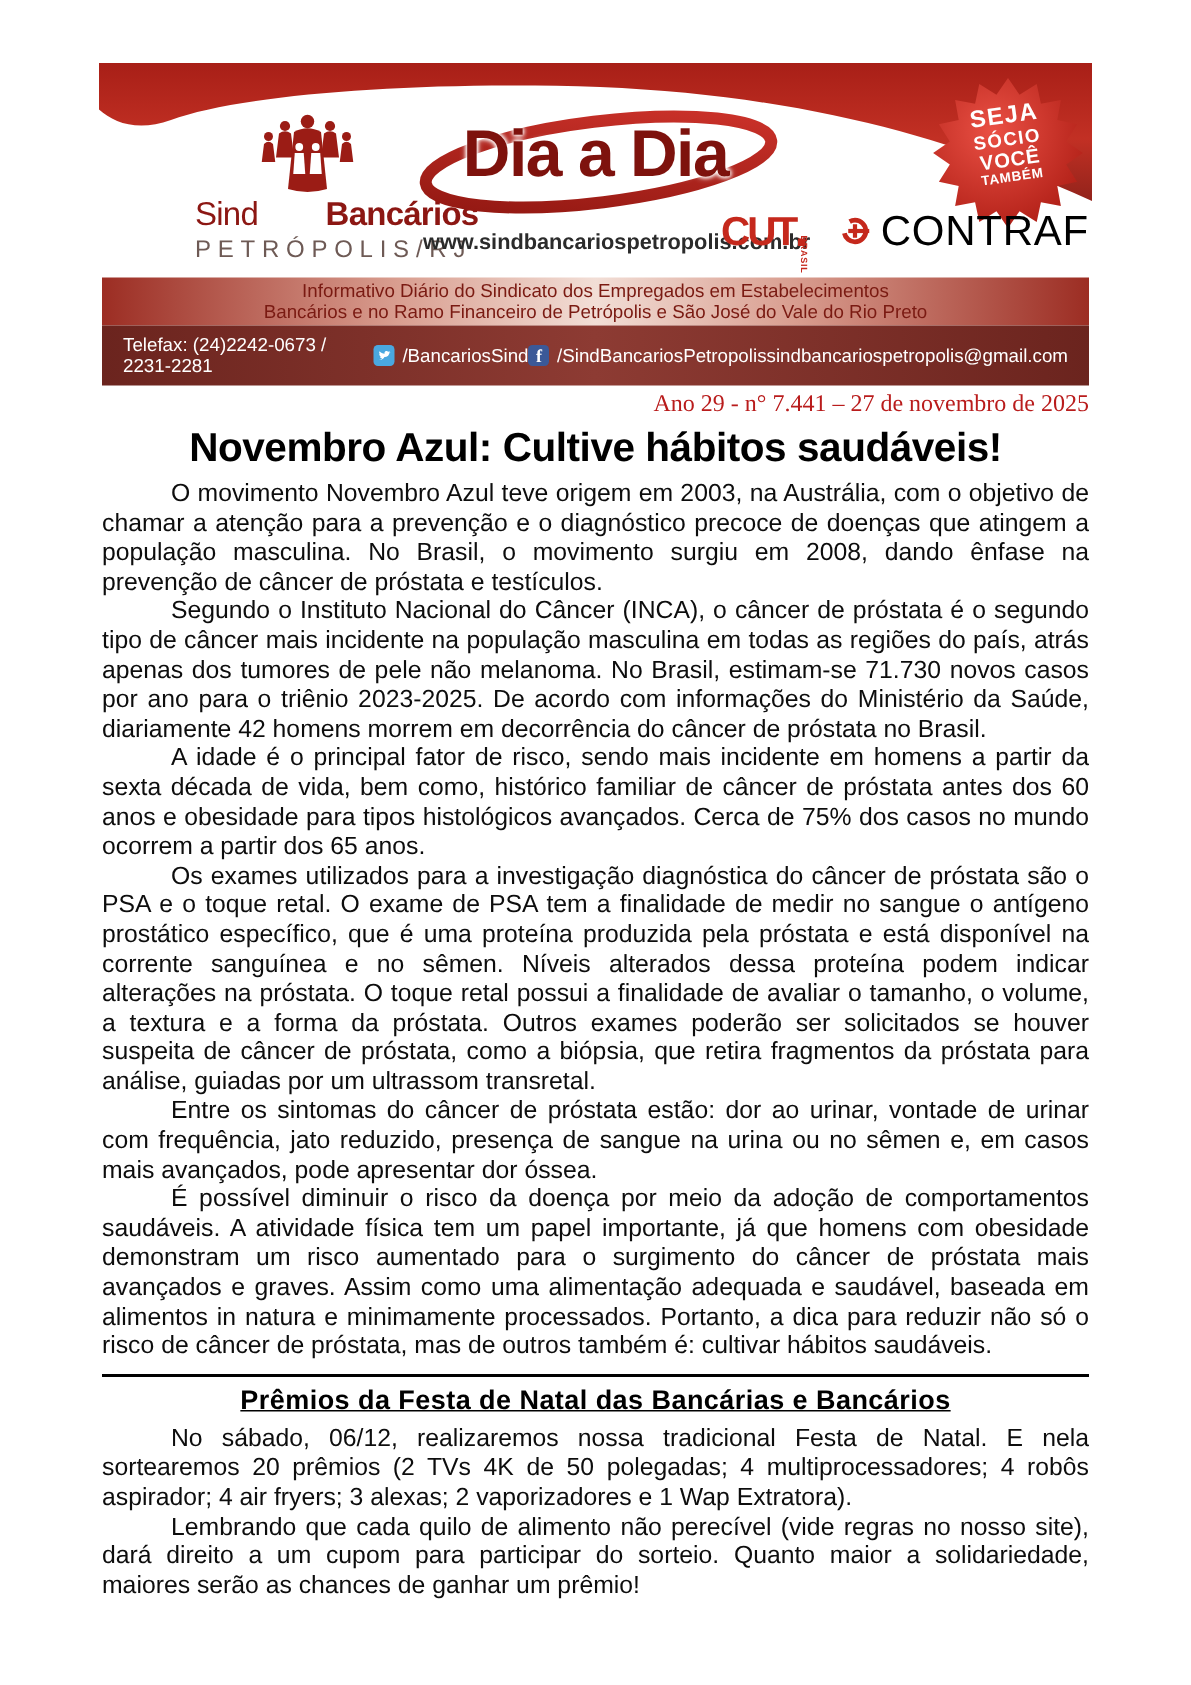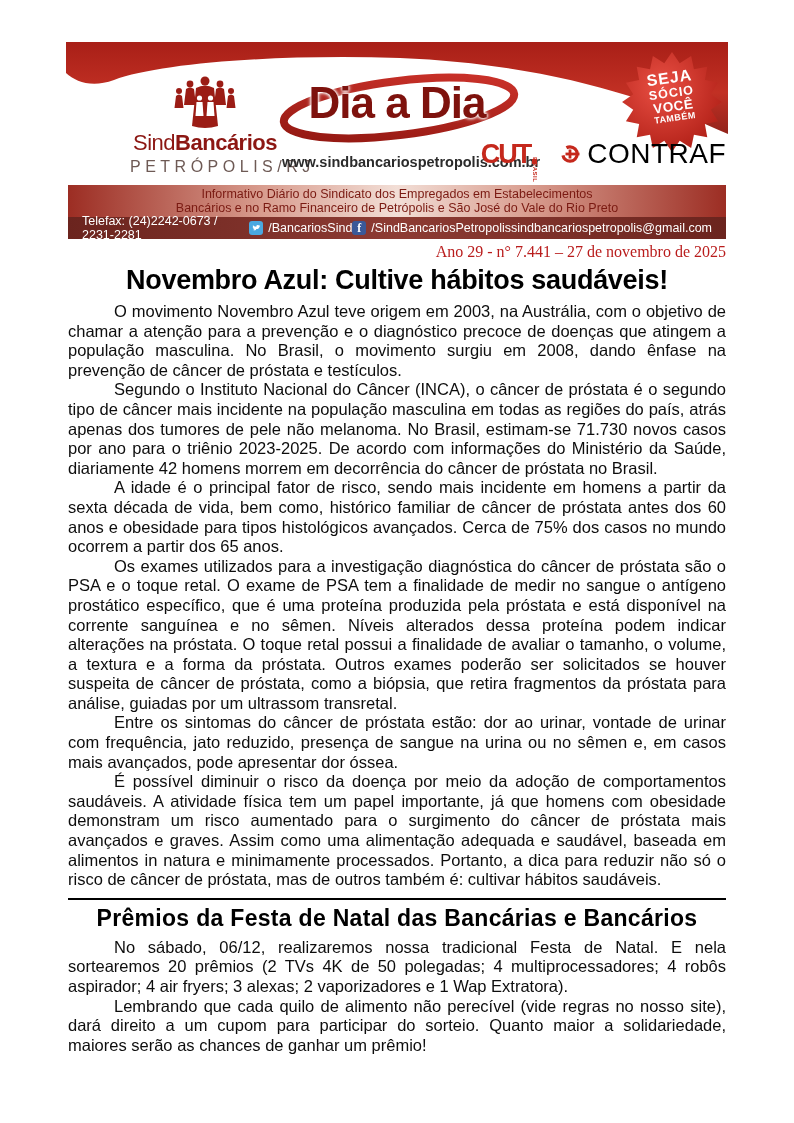--- a/index.html
+++ b/index.html
@@ -13,21 +13,21 @@
   }
   .page { padding:30px 68px 0 68px; }
 
   
   .header-graphic { position:relative; height:155px; }
   .swoosh-svg { position:absolute; left:-4px; top:0; }
 
   .sind-logo { position:absolute; left:62px; top:46px; width:150px; text-align:center; }
   .sind-logo .people { display:block; margin:0 auto 2px auto; }
   .sind-name { font-size:22px; color:#8c1713; letter-spacing:-0.5px; }
-  .sind-name .bold { font-weight:bold; }
+  .sind-name .bold { font-weight:bold;padding-left:45px; }
   .sind-sub { font-size:16px; letter-spacing:4.5px; color:#6e5a55; margin-top:2px; }
 
   .masthead { position:absolute; left:214px; top:48px; width:230px; text-align:center; }
   .masthead-ring { position:absolute; left:-8px; top:-10px; }
   .masthead-title {
     position:relative; font-size:44px; font-weight:800; color:#7e120d;
     letter-spacing:-1px;
     text-shadow:0 0 3px #fff, 0 0 3px #fff, 0 0 5px #fff;
   }
   .website { position:relative; margin-top:26px; font-size:14.5px; font-weight:bold; color:#2b2b2b; white-space:nowrap; }
@@ -51,39 +51,39 @@
   .contraf { display:flex; align-items:center; gap:5px; }
   .contraf-text { font-size:28px; font-weight:400; color:#000000; letter-spacing:.5px; }
 
   
   .infobar {
     width:100%; padding:3px 0 2px 0; text-align:center;
     background:linear-gradient(90deg,#9c2d23 0%, #d99e90 30%, #f2ded6 50%, #d99e90 70%, #9c2d23 100%);
   }
   .infobar div { font-size:12.5px; line-height:13.5px; color:#7a1a12; }
   .telefax-bar {
-    width:100%; height:22px; display:flex; align-items:center;
+    width:100%; height:40px; display:flex; align-items:center;
     justify-content:space-between; padding:0 14px;
     background:linear-gradient(90deg,#6b241e 0%, #8d3b33 50%, #6b241e 100%);
     color:#fff; font-size:12.5px;
   }
   .social { display:flex; align-items:center; gap:5px; }
   .sicon { width:14px; height:14px; border-radius:3px; display:inline-flex; align-items:center; justify-content:center; flex:0 0 auto; }
   .sicon.tw { background:#4aa8e0; }
   .sicon.fb { background:#3b5998; color:#fff; font-family:"Liberation Serif",serif; font-weight:bold; font-size:12px; }
 
   .edition { text-align:right; font-family:"Liberation Serif", serif; font-size:16px; margin:4px 0 2px 0; color:#b91c1c; }
 
   
   .article1-title { text-align:center; font-size:27px; font-weight:bold; letter-spacing:-0.3px; margin:4px 0 6px 0; color:#000000; }
   .bodytext p {
     font-size:16.5px; line-height:19.6px; text-align:justify; text-indent:46px; color:#0d0d0d;
   }
   .divider { border:none; border-top:2.5px solid #000; margin:8px 0 5px 0; }
-  .article2-title { text-align:center; font-size:23px; font-weight:bold; letter-spacing:.3px; margin:0 0 6px 0; color:#000; }
+  .article2-title { text-align:center; font-size:18px; font-weight:bold; letter-spacing:.3px; margin:0 0 6px 0; color:#000;text-decoration:underline; }
 </style>
 </head>
 <body>
 
 <div class="page">
 
   <div class="header-graphic">
 
     <svg class="swoosh-svg" width="666" height="150" viewBox="0 0 666 150">
       <defs>

